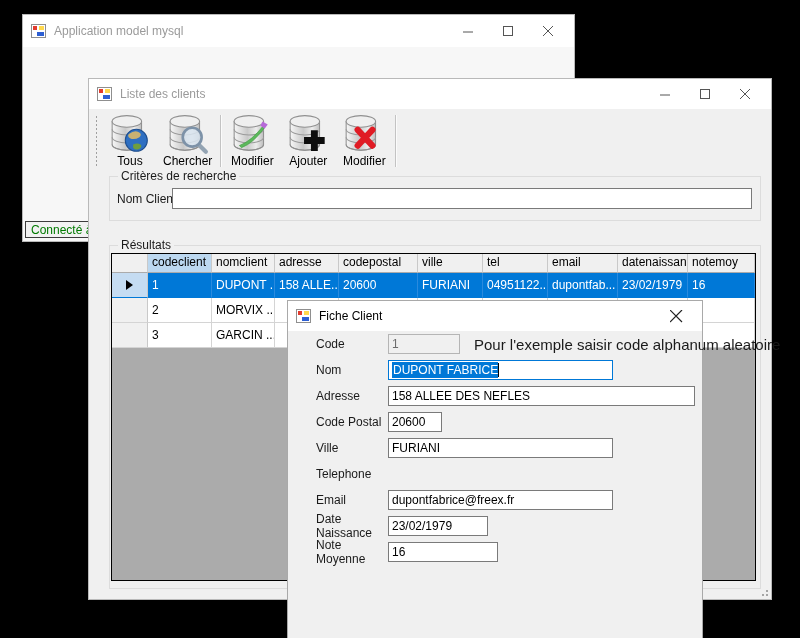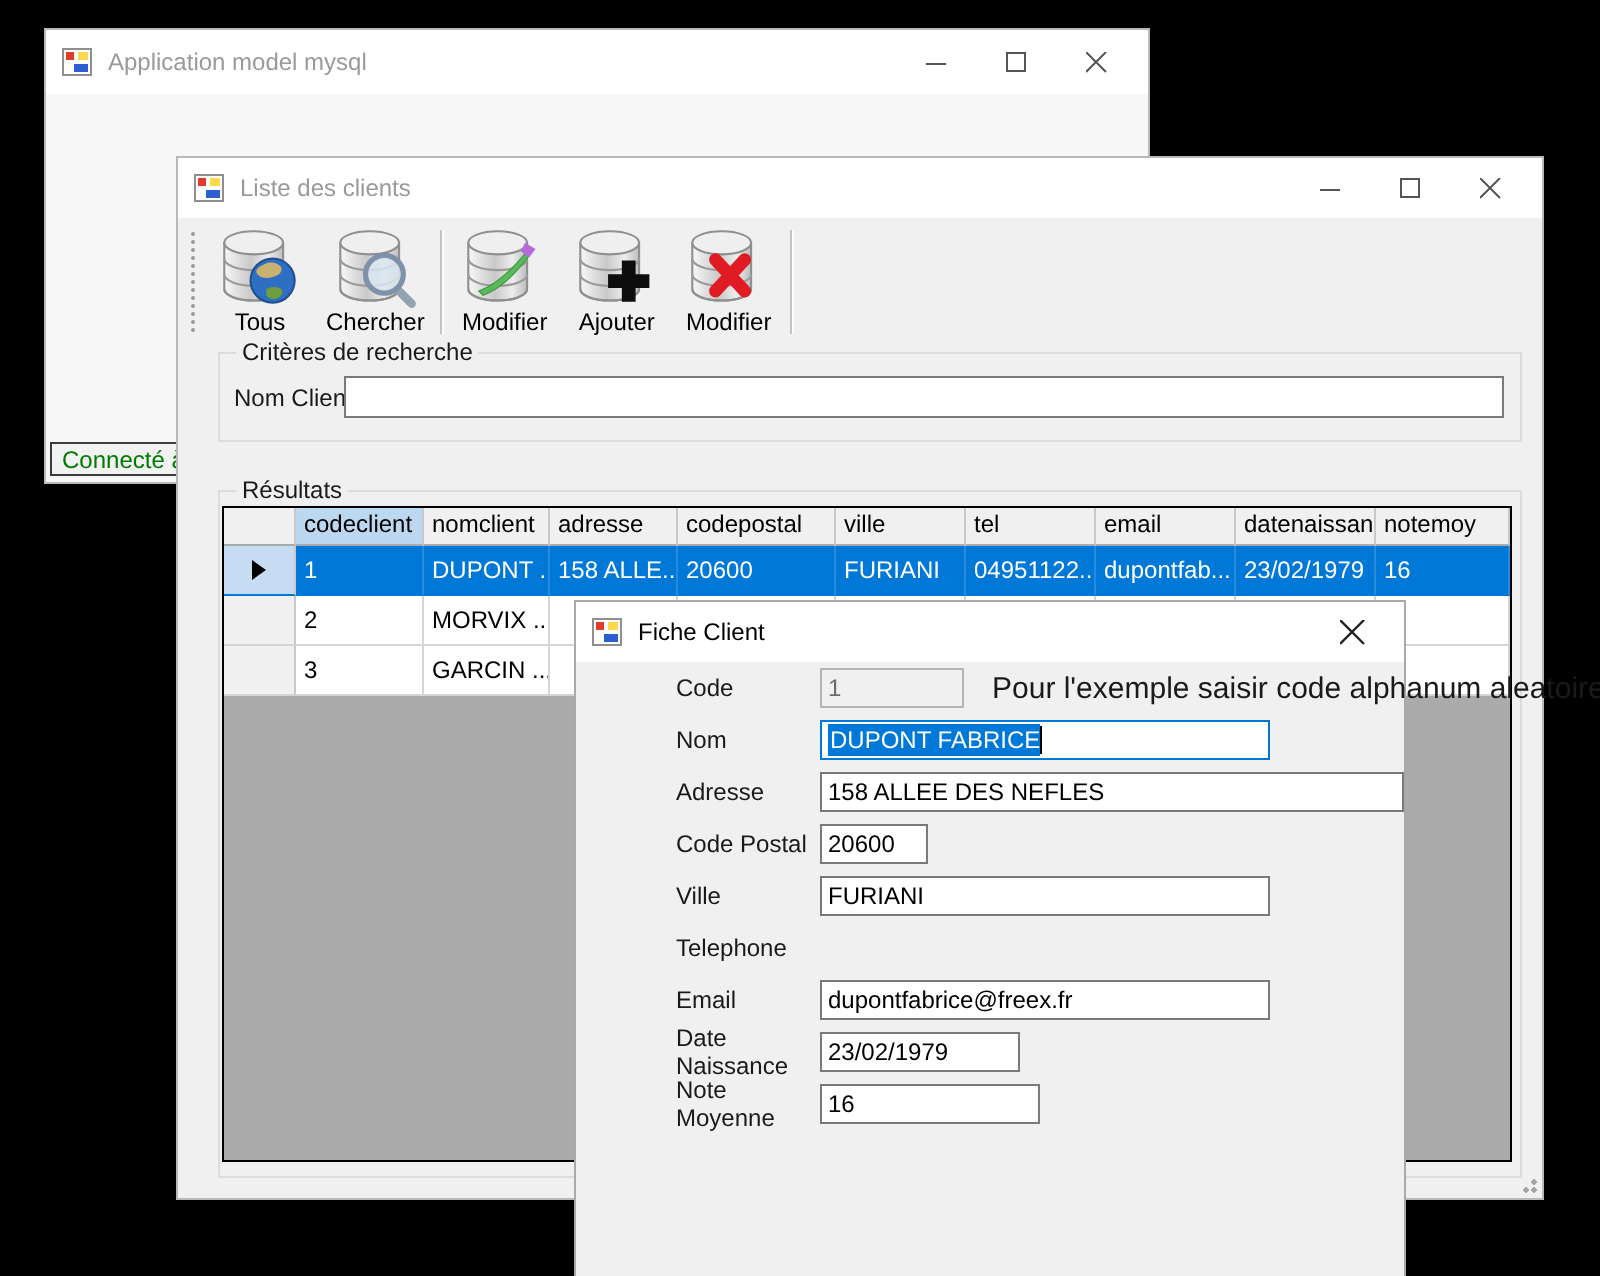--- a/index.html
+++ b/index.html
@@ -59,21 +59,21 @@
   .grid-body-row .rowhdr { background:#f0f0f0; border-right:1px solid #c9c9c9;
                            display:flex; align-items:center; justify-content:center; padding:0; }
   .grid-body-row.selected .gcell { background:#0078d7; color:#fff; border-right-color:#2a8ade; border-bottom-color:#0078d7; }
   .grid-body-row.selected .rowhdr { background:#c5dcf2; border-right:1px solid #c9c9c9; }
   .row-arrow { width:0; height:0; border-left:7px solid #000;
                border-top:5px solid transparent; border-bottom:5px solid transparent; }
   .gc0{width:36px}.gc1{width:64px}.gc2{width:63px}.gc3{width:64px}.gc4{width:79px}
   .gc5{width:65px}.gc6{width:65px}.gc7{width:70px}.gc8{width:70px}.gc9{width:67px}
   
   #fiche-dialog { left:287px; top:300px; width:416px; height:409px; border-color:#a9a9a9; }
-  .frow { display:flex; align-items:center; height:26px; padding-left:28px;margin-left:22px; }
+  .frow { display:flex; align-items:center; height:26px; padding-left:28px; }
   .frow:first-of-type { margin-top:15px; }
   .flabel { width:72px; font-size:12px; color:#1a1a1a; flex:none; }
   .frow input.tb, .frow .textbox { height:20px; }
   .hint { font-size:15px; color:#1a1a1a; margin-left:14px; white-space:nowrap; }
   .tb.disabled { background:#f0f0f0; color:#6d6d6d; border-color:#b5b5b5; }
   .textbox.focused { border:1px solid #0078d7; width:225px; display:flex; align-items:center; }
   .sel-text { background:#0078d7; color:#fff; font-size:12px; padding:1px 0 1px 1px; }
   .caret { width:1px; height:14px; background:#000; }
   .w-code{width:72px}.w-adresse{width:307px}.w-cp{width:54px}
   .w-ville{width:225px}.w-tel{width:110px}.w-email{width:225px}.w-datenaiss{width:100px}.w-note{width:110px}

